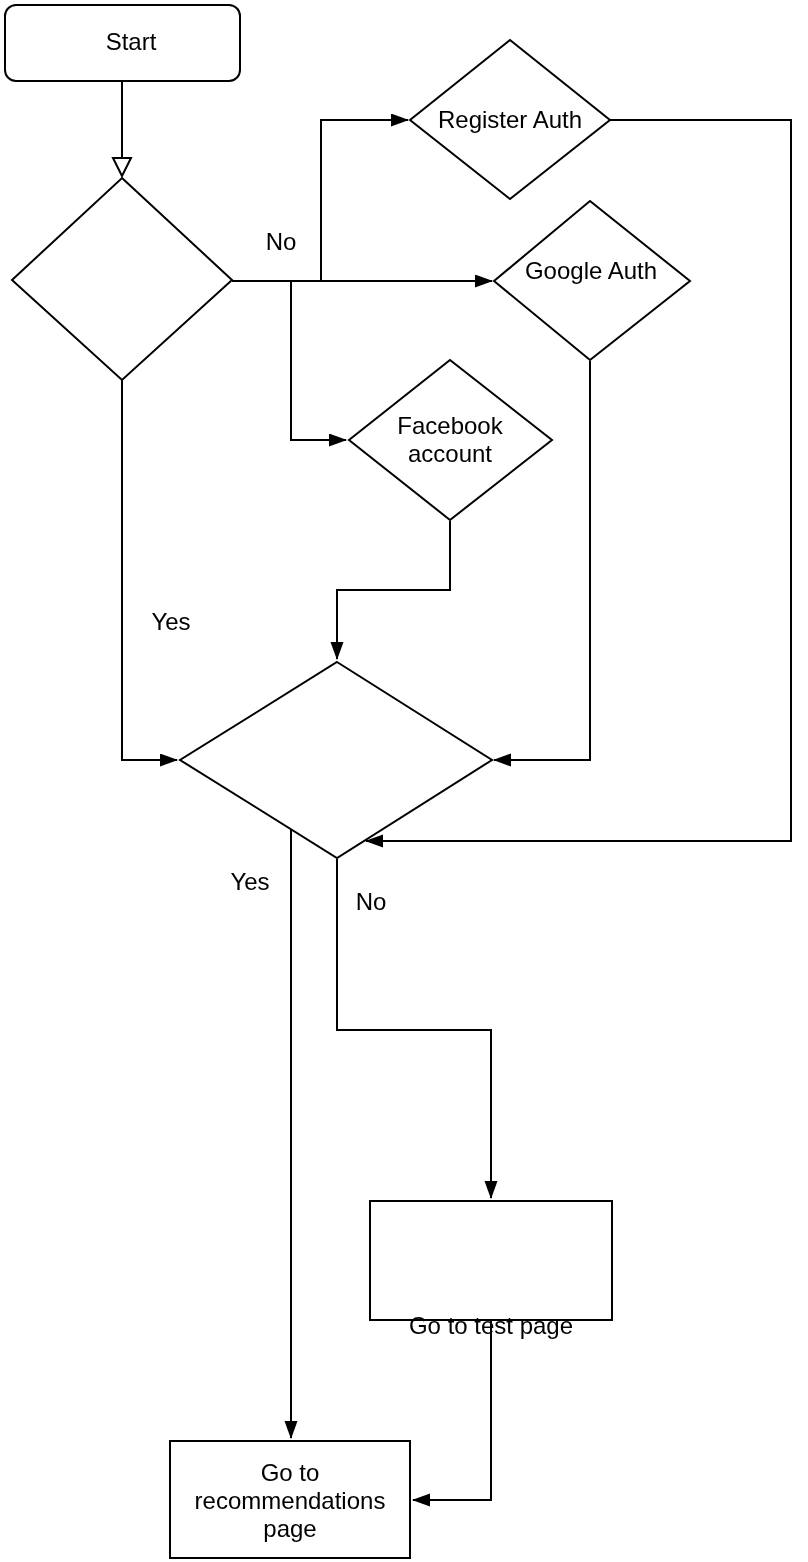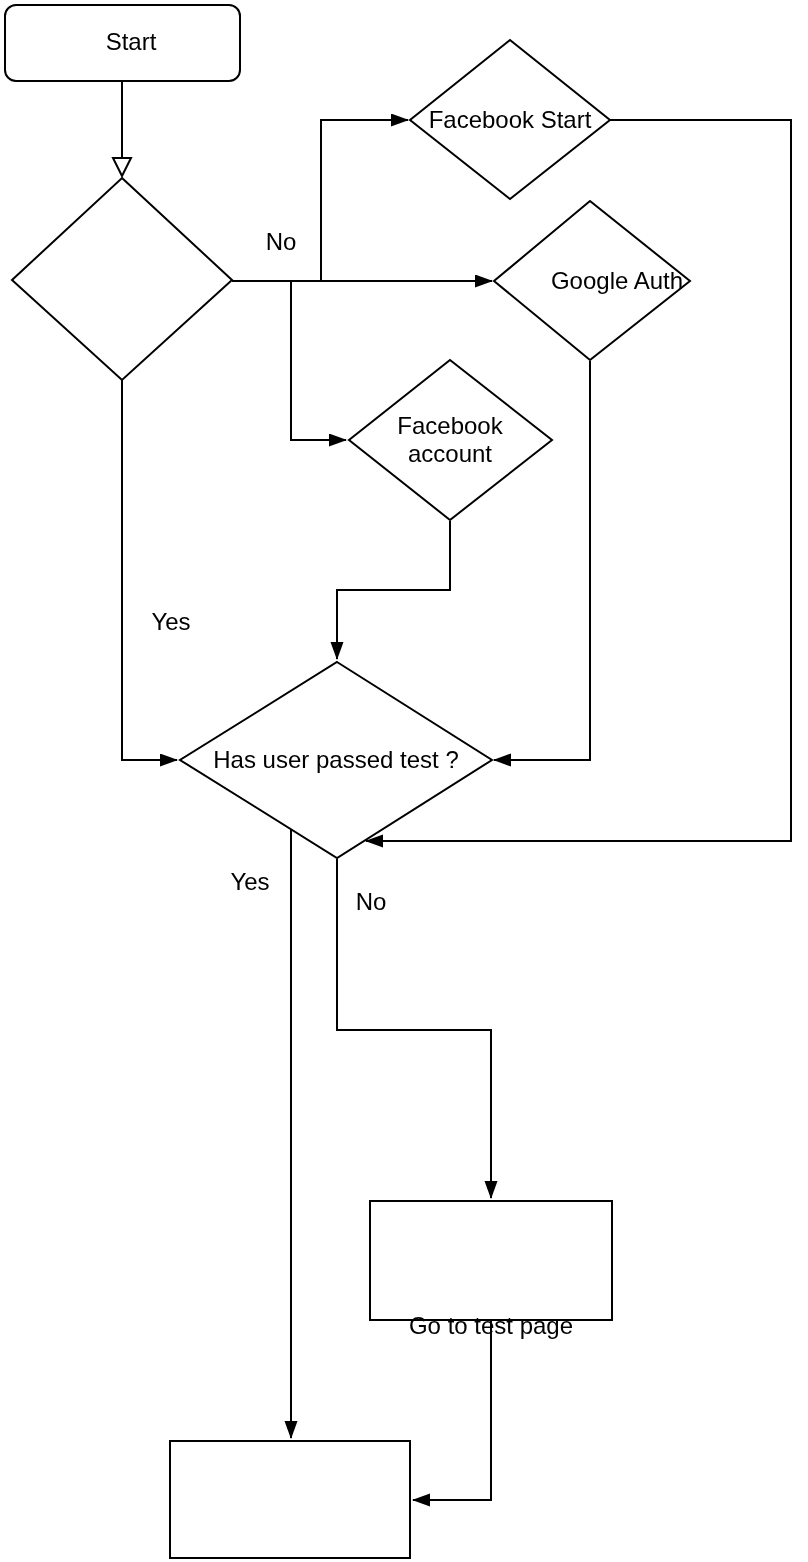--- a/index.html
+++ b/index.html
@@ -65,40 +65,42 @@
       <polyline class="edge" points="337,859 337,1030 491,1030 491,1198" marker-end="url(#arw)"></polyline>
       <polyline class="edge" points="491,1321 491,1500 413,1500" marker-end="url(#arw)"></polyline>
     </g>
   </svg>
 
   <div class="nlabel" style="left:123px; top:42px;margin-left:8px;">
     <div>Start</div>
   </div>
 
   <div class="nlabel" style="left:510px; top:120px;">
-    <div>Facebook Start</div>
+    <div>Register Auth</div>
   </div>
 
 
-  <div class="nlabel" style="left:591px; top:281px;margin-left:26px;">
+  <div class="nlabel" style="left:591px; top:271px;">
     <div>Google Auth</div>
   </div>
 
   <div class="nlabel" style="left:450px; top:440px;">
     <div>Facebook</div>
     <div>account</div>
   </div>
 
-  <div class="nlabel" style="left:336px; top:760px;">
-    <div>Has user passed test ?</div>
-  </div>
 
   <div class="nlabel" style="left:491px; top:1326px;">
     <div>Go to test page</div>
   </div>
 
+  <div class="nlabel" style="left:290px; top:1501px;">
+    <div>Go to</div>
+    <div>recommendations</div>
+    <div>page</div>
+  </div>
 
   <div class="elabel" style="left:281px; top:242px;">No</div>
   <div class="elabel" style="left:171px; top:622px;">Yes</div>
   <div class="elabel" style="left:250px; top:882px;">Yes</div>
   <div class="elabel" style="left:371px; top:902px;">No</div>
 
 </div>
 
 </body></html>

